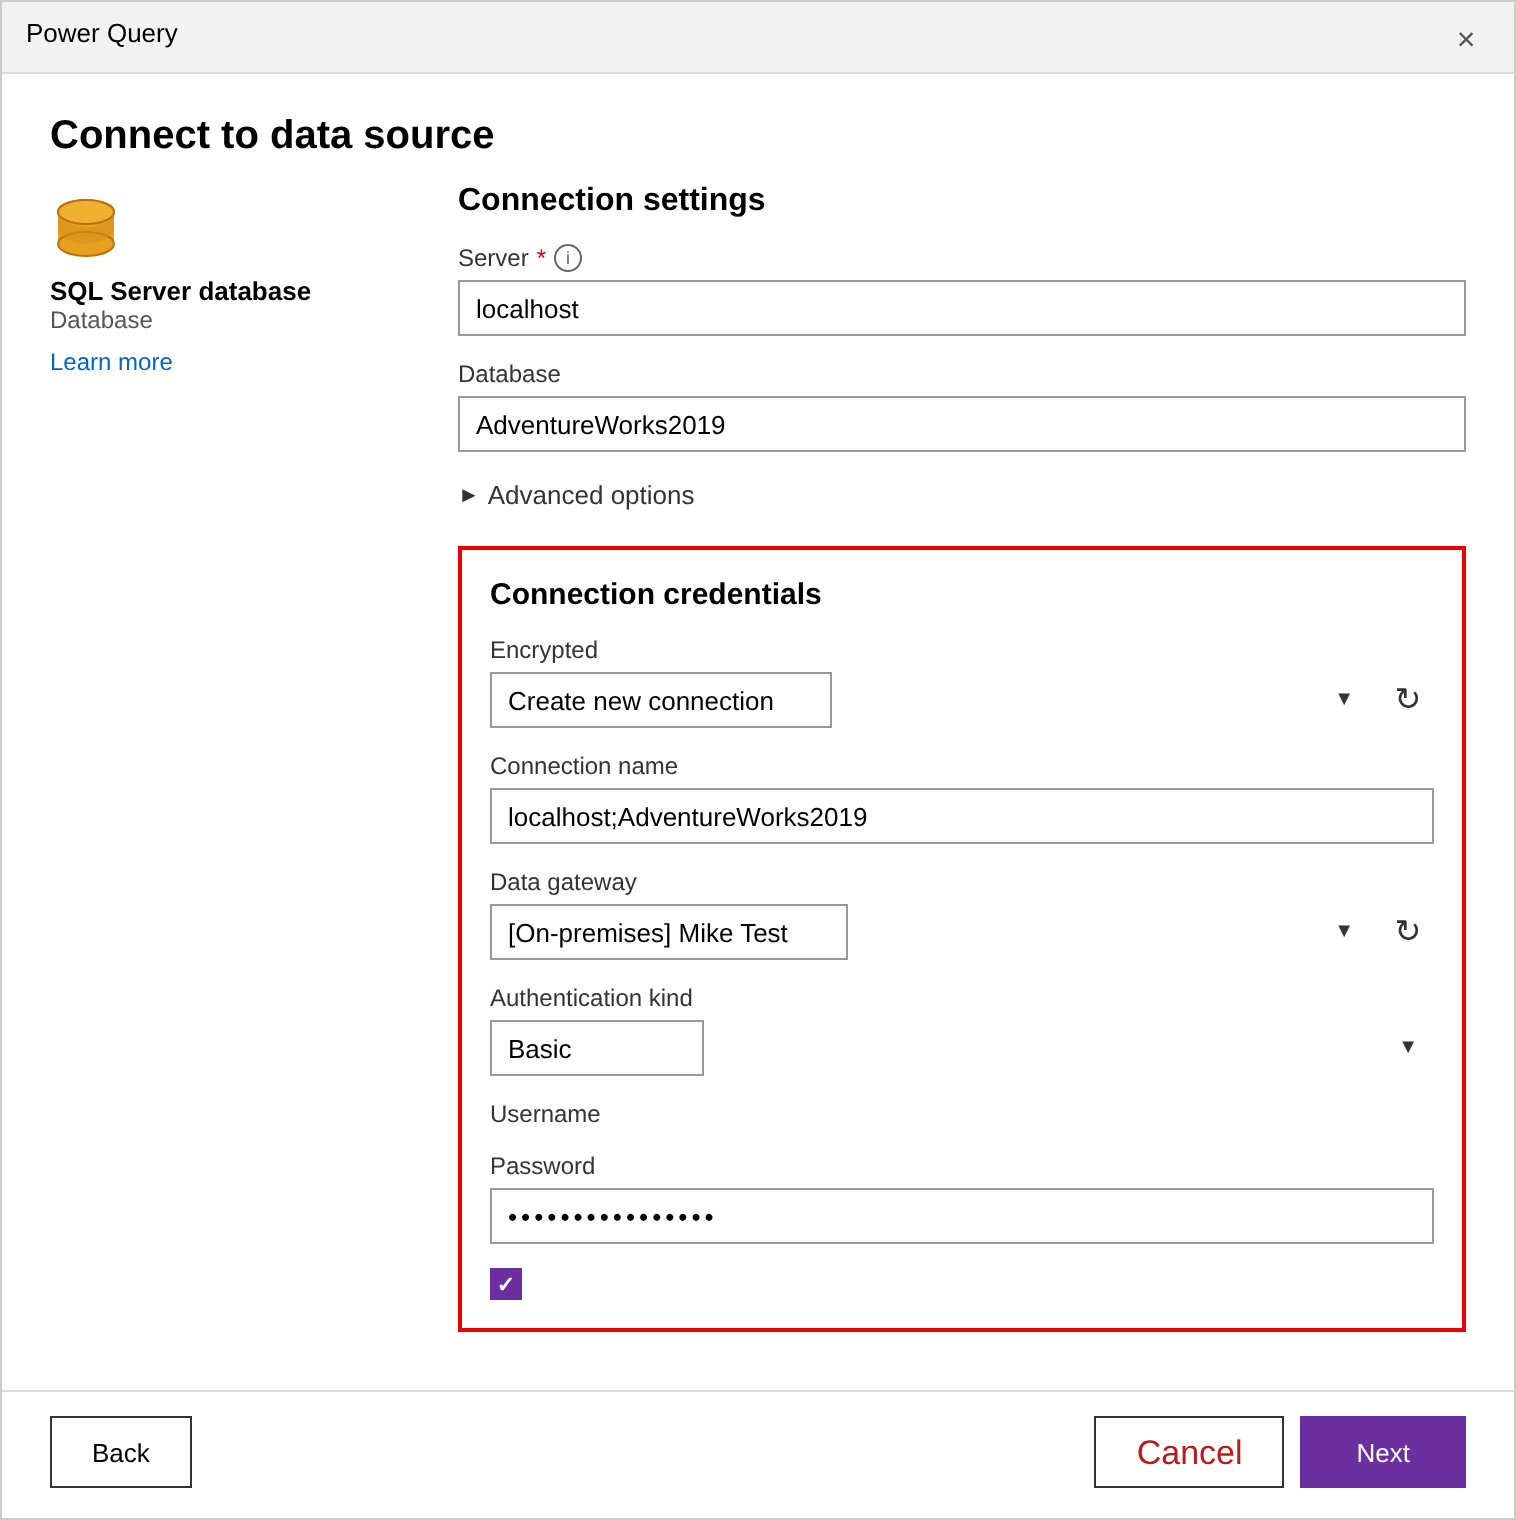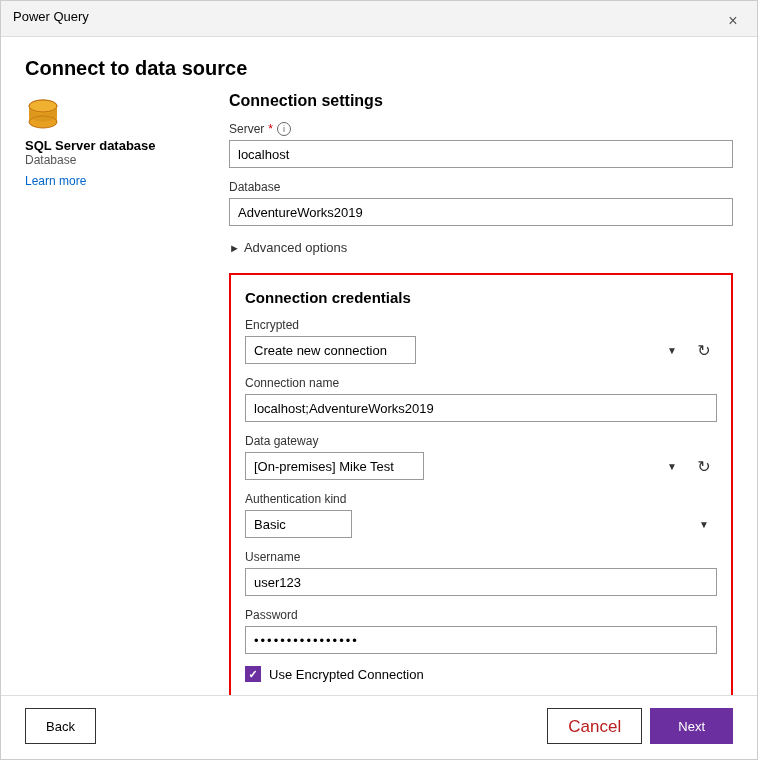--- a/index.html
+++ b/index.html
@@ -371,33 +371,31 @@
                 <option>Basic</option>
                 <option>Windows</option>
                 <option>Anonymous</option>
               </select>
               <span class="select-arrow">▼</span>
             </div>
           </div>
 
           <div class="field-group">
             <div class="field-label">Username</div>
-            <input type="text" class="text-input" value="user123" style="">
           </div>
 
           <div class="field-group">
             <div class="field-label">Password</div>
             <input type="password" class="text-input password-input" value="passwordvalue123" style="">
           </div>
 
           <div class="checkbox-row">
             <div class="checkbox-custom">
               <span class="checkbox-check">✓</span>
             </div>
-            <span class="checkbox-label">Use Encrypted Connection</span>
           </div>
 
         </div>
       </div>
     </div>
   </div>
 
   <div class="footer">
     <button class="btn-back">Back</button>
     <div class="footer-right">

